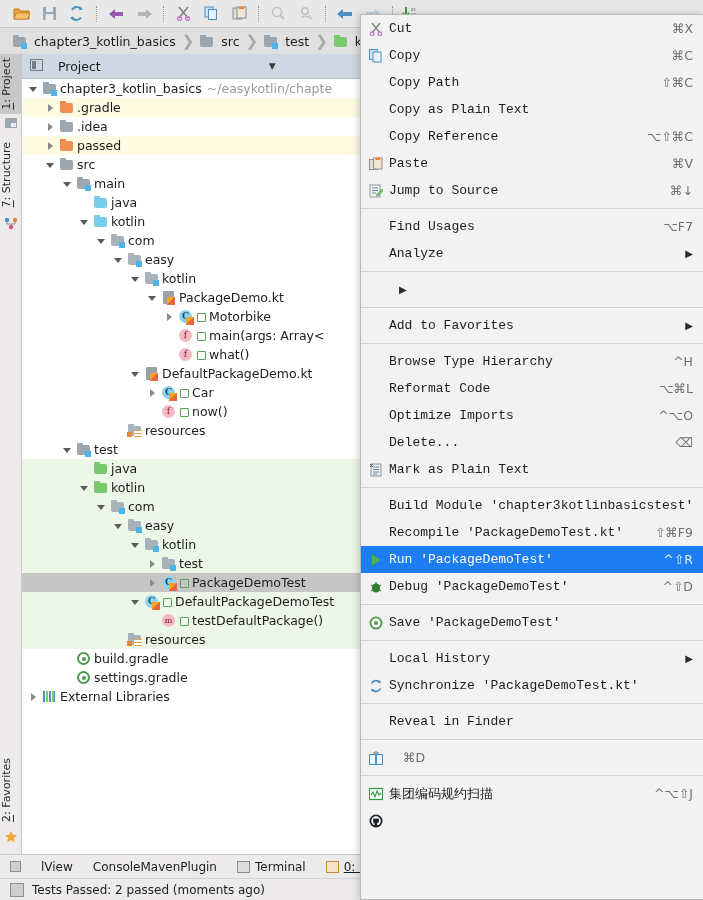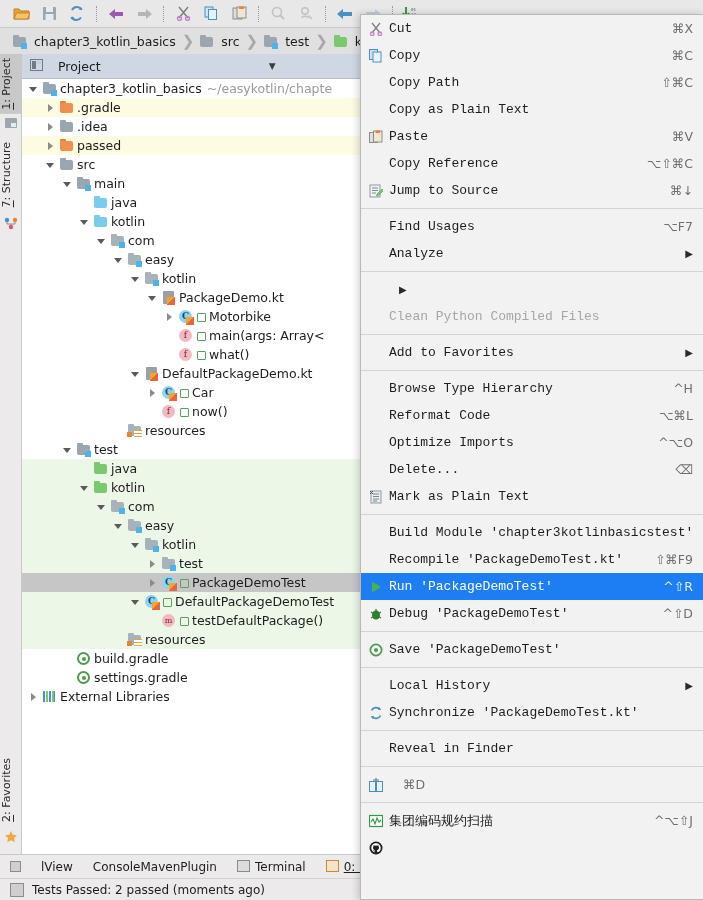--- a/index.html
+++ b/index.html
@@ -108,21 +108,21 @@
   .extlib-ico { position:absolute; left:1px; top:2px; width:12px; height:11px;
      background: repeating-linear-gradient(90deg,#4a90c2 0 2px,#fff 2px 3px,#7bc96f 3px 5px,#fff 5px 6px,#4a90c2 6px 8px,#fff 8px 9px,#7bc96f 9px 11px); }
 
   
   #bottombar {
     position:absolute; left:0; top:854px; width:703px; height:24px;
     background:#eceaea; border-top:1px solid #c9c9c9; display:flex; align-items:center;
     font-size:12px; color:#1d1d1d; padding-left:14px; gap:20px;
   }
   #bottombar .bsq { width:11px; height:11px; border:1px solid #8d8d8d; background:#cfcfcf; margin-left:-4px;}
-  .bw-item { display:flex; align-items:flex-start; gap:5px; white-space:nowrap;}
+  .bw-item { display:flex; align-items:center; gap:5px; white-space:nowrap;}
   .bw-ico { width:13px; height:12px; border:1px solid #8a8a8a; background:#dcdcdc; }
   .bw-ico.orange { border-color:#c88a3a; background:#f4e3c8; }
   .und { text-decoration: underline; }
 
   
   #statusbar {
     position:absolute; left:0; top:878px; width:703px; height:22px;
     background:#eceaea; border-top:1px solid #d2d2d2; display:flex; align-items:center;
     font-size:12px; padding-left:10px; gap:8px;
   }
@@ -657,36 +657,36 @@
     <div class="mi">
       <span class="mico"></span>
       <span class="mlabel">Copy Path</span>
       <span class="mshort">⇧⌘C</span>
     </div>
     <div class="mi">
       <span class="mico"></span>
       <span class="mlabel">Copy as Plain Text</span>
     </div>
     <div class="mi">
+      <span class="mico"></span>
+      <span class="mlabel">Copy Reference</span>
+      <span class="mshort">⌥⇧⌘C</span>
+    </div>
+    <div class="mi">
       <span class="mico">
         <svg width="14" height="14" viewBox="0 0 14 14">
           <rect x="0.5" y="2.5" width="8" height="10" fill="#dedede" stroke="#8d8d8d"></rect>
           <rect x="4.5" y="1" width="8.5" height="11" fill="#f3e7d0" stroke="#8d8d8d"></rect>
           <rect x="6.5" y="0.5" width="4.5" height="2.5" fill="#e8833a"></rect>
         </svg>
       </span>
       <span class="mlabel">Paste</span>
       <span class="mshort">⌘V</span>
     </div>
     <div class="mi">
-      <span class="mico"></span>
-      <span class="mlabel">Copy Reference</span>
-      <span class="mshort">⌥⇧⌘C</span>
-    </div>
-    <div class="mi">
       <span class="mico">
         <svg width="14" height="14" viewBox="0 0 14 14">
           <rect x="1" y="1" width="10" height="12" fill="#eef4f8" stroke="#8d98a2"></rect>
           <path d="M3 4h6M3 6.5h6M3 9h4" stroke="#6f7b85" stroke-width="0.9"></path>
           <path d="M8 10l5-5 1.5 1.5-5 5-2 .5z" fill="#7bc96f" stroke="#4e9a4e" stroke-width="0.6"></path>
         </svg>
       </span>
       <span class="mlabel">Jump to Source</span>
       <span class="mshort">⌘↓</span>
     </div>
@@ -698,24 +698,20 @@
     </div>
     <div class="mi">
       <span class="mico"></span>
       <span class="mlabel">Analyze</span>
       <span class="marrow">▶</span>
     </div>
     <div class="msep"></div>
     <div class="mi">
       <span class="mico"></span>
       <span class="marrow">▶</span>
-    </div>
-    <div class="mi disabled">
-      <span class="mico"></span>
-      <span class="mlabel">Clean Python Compiled Files</span>
     </div>
     <div class="msep"></div>
     <div class="mi">
       <span class="mico"></span>
       <span class="mlabel">Add to Favorites</span>
       <span class="marrow">▶</span>
     </div>
     <div class="msep"></div>
     <div class="mi">
       <span class="mico"></span>

